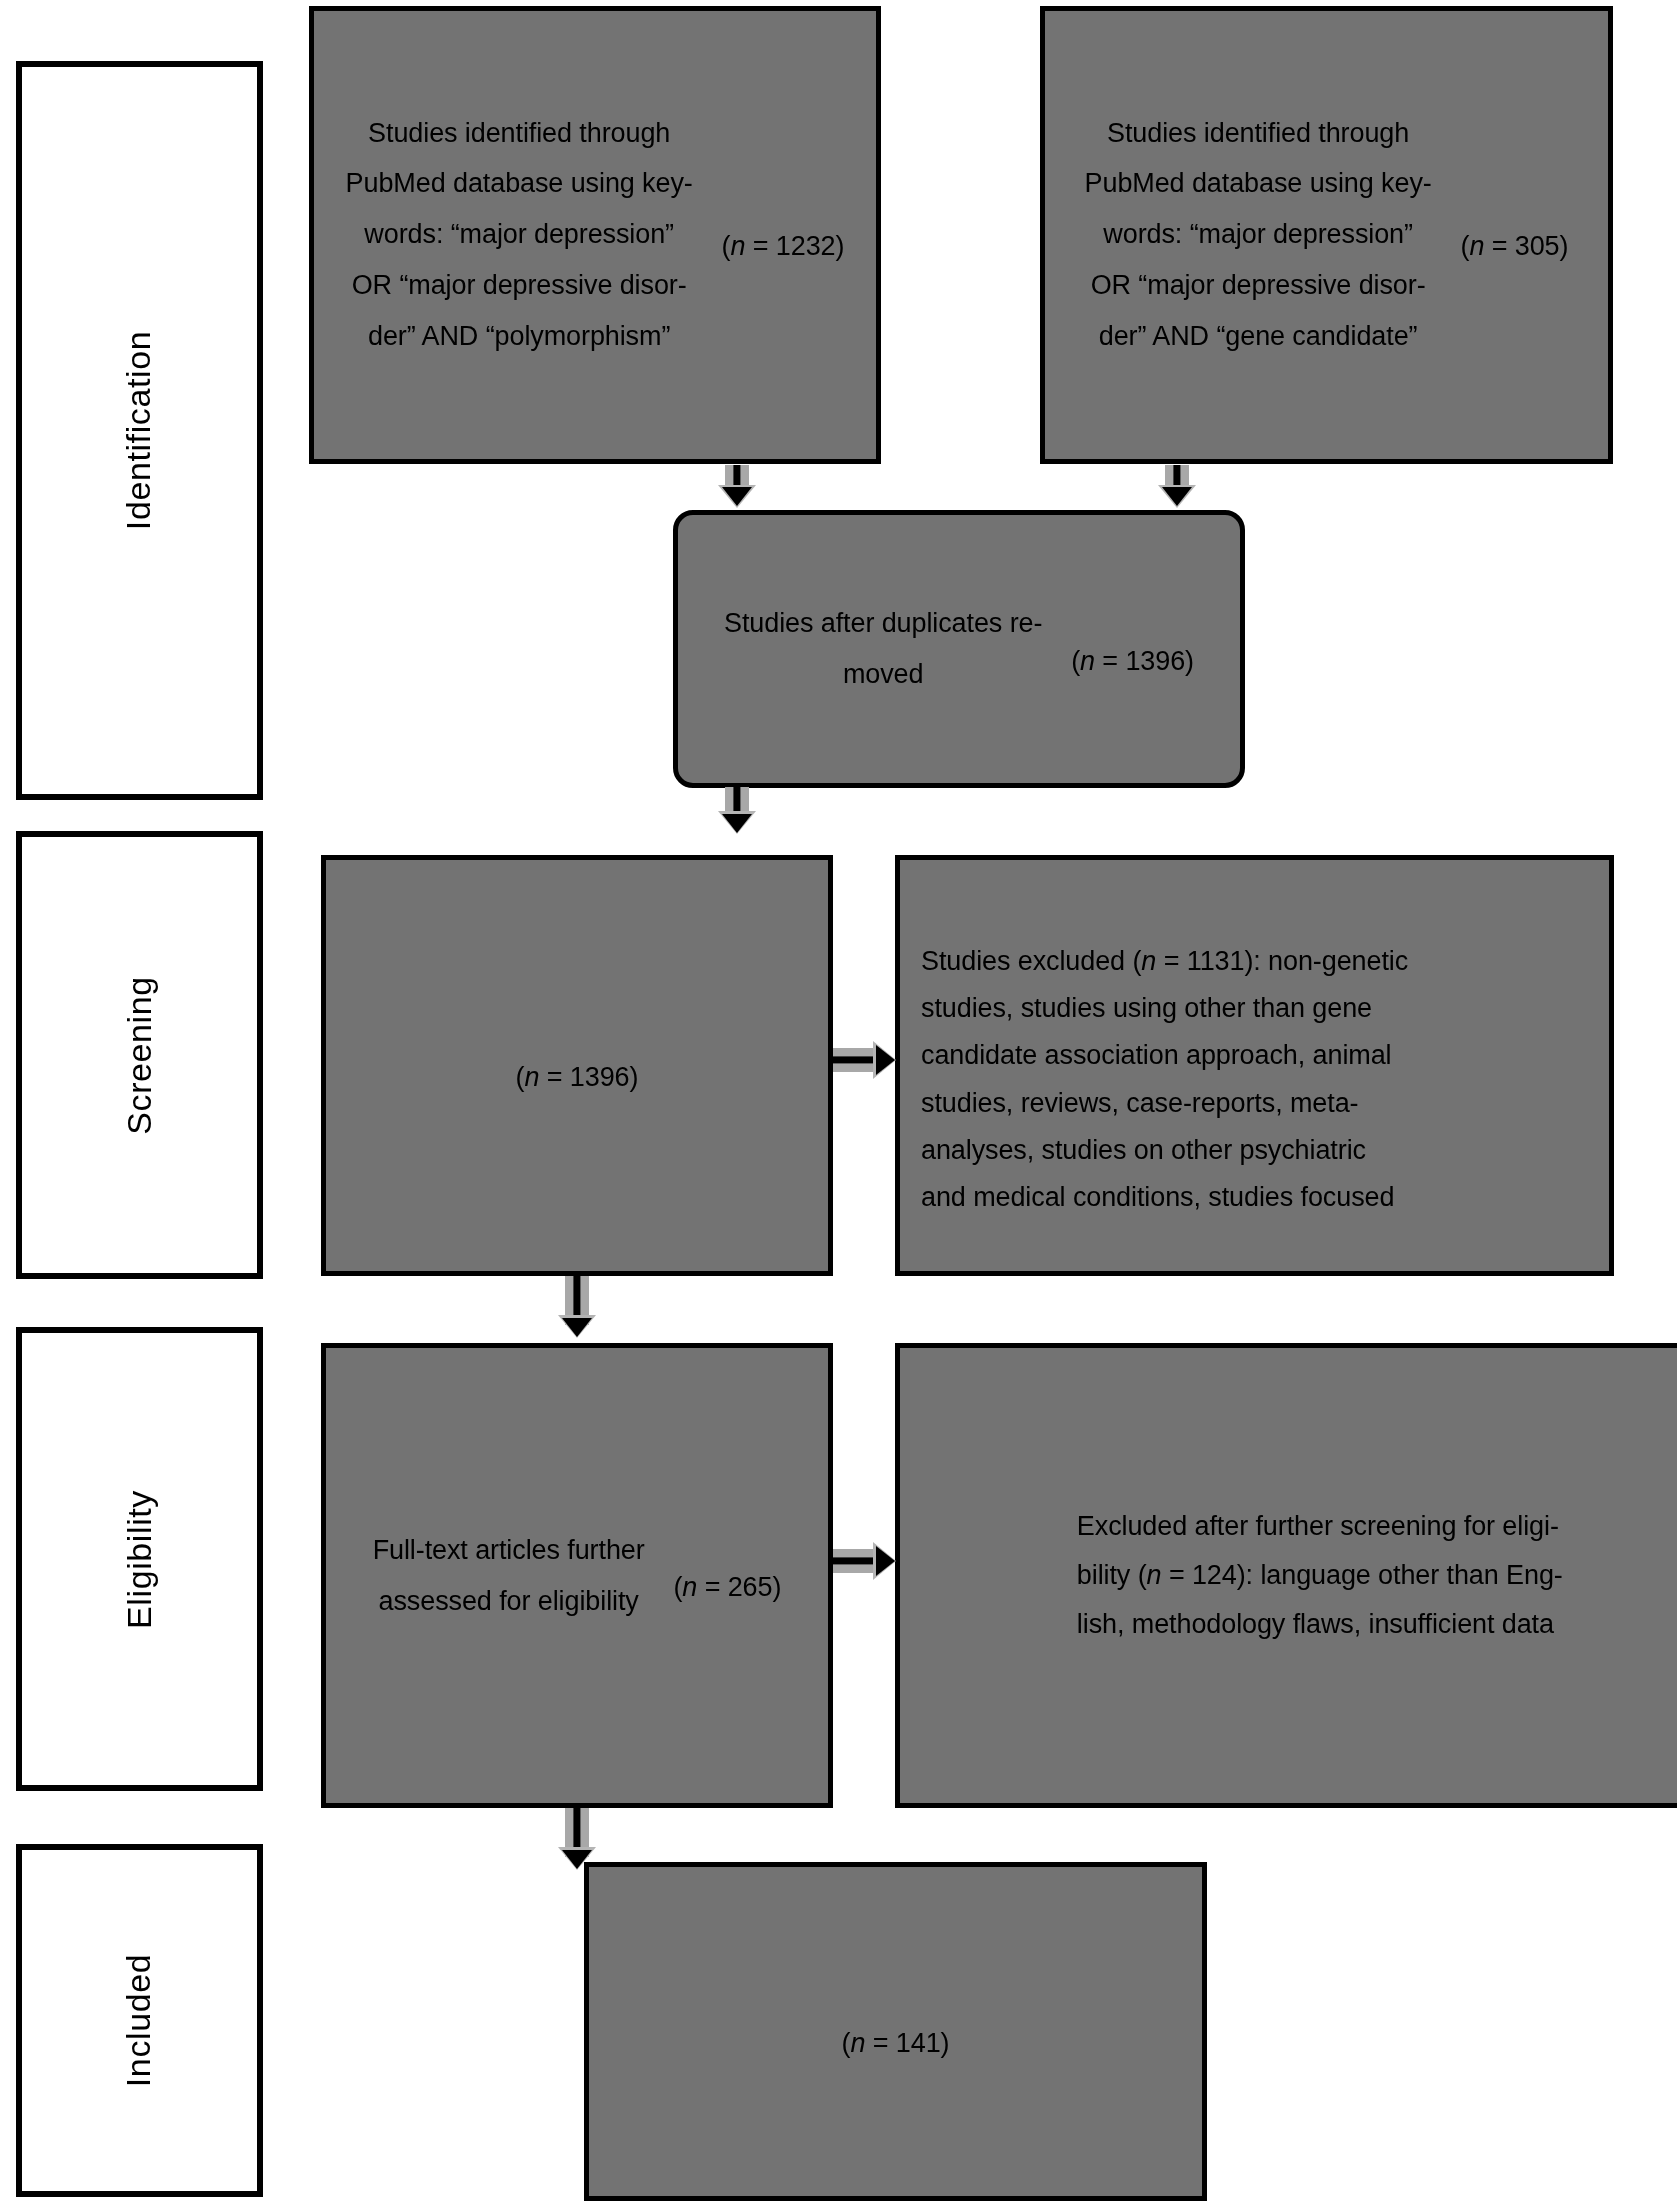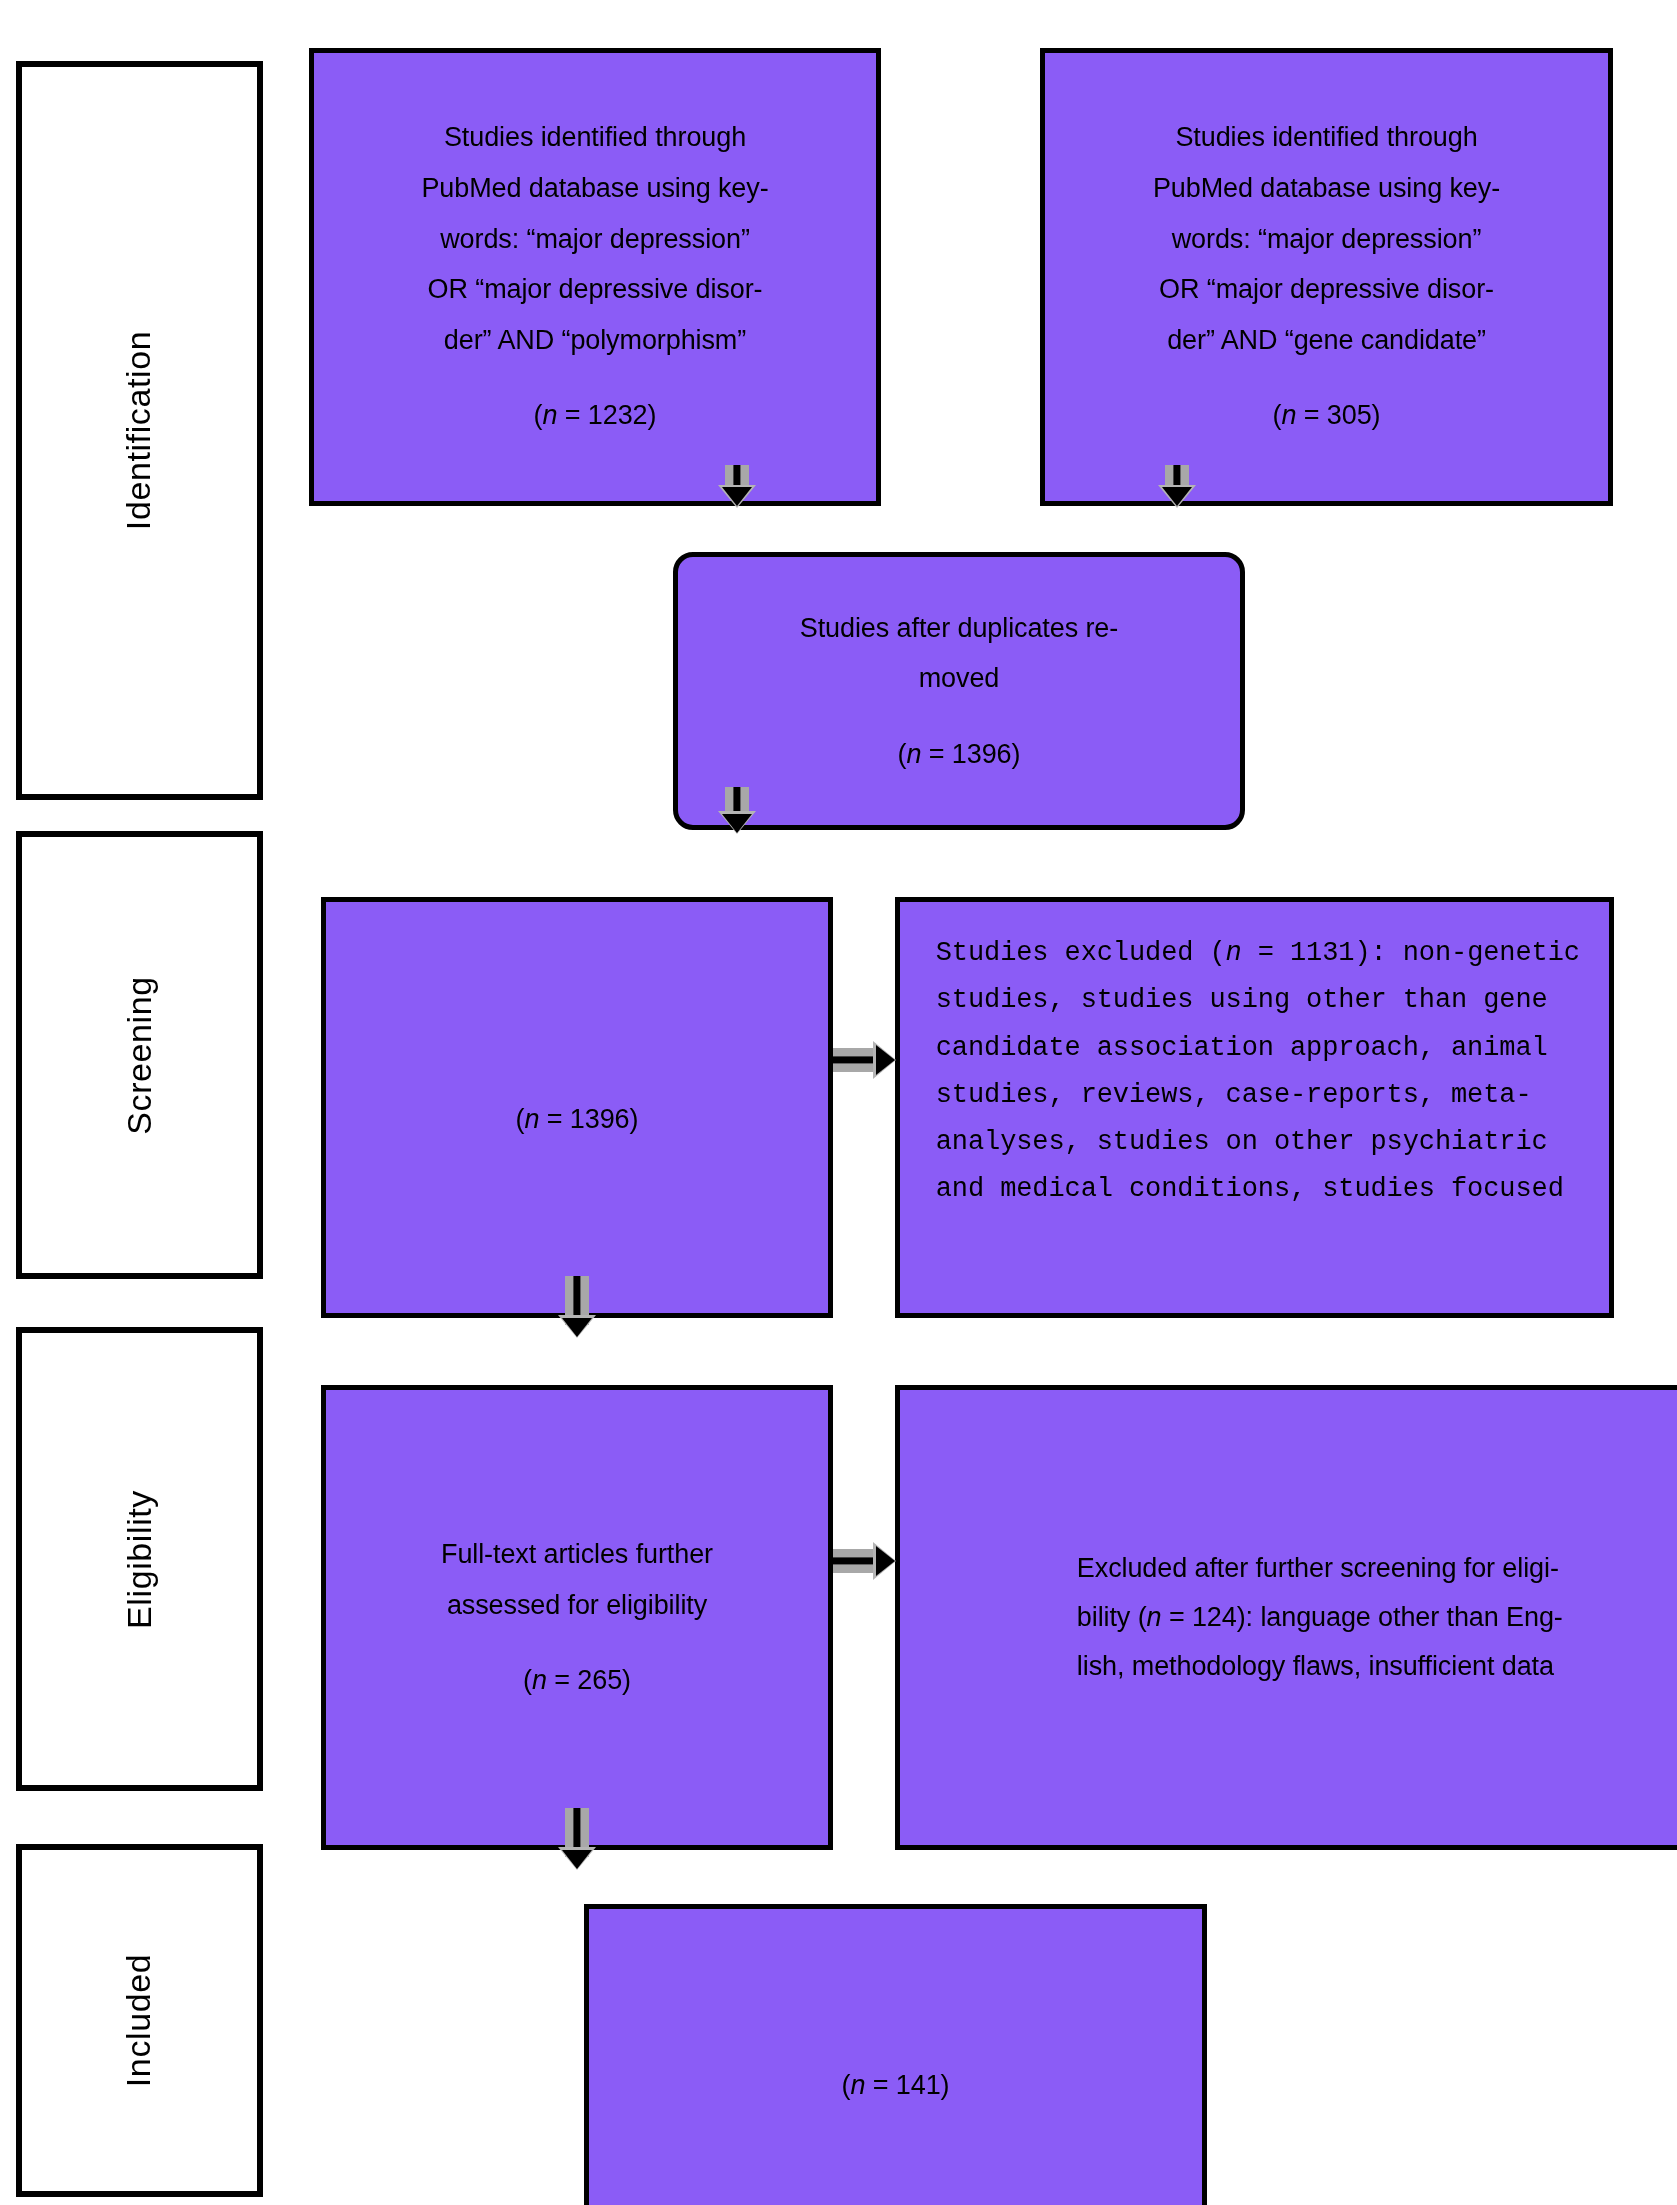--- a/index.html
+++ b/index.html
@@ -13,26 +13,25 @@
     width: 1677px;
     height: 2205px;
     background: #ffffff;
     font-family: "Liberation Sans", sans-serif;
     overflow: hidden;
   }
   .box {
     position: absolute;
     box-sizing: border-box;
     border: 5px solid #000000;
-    background: #8b5cf6;
+    background: #737373;
     display: flex;
-    flex-direction: column;
+    flex-direction: row;
     align-items: center;
     justify-content: center;
-    margin-top: 42px;
   }
   .box-text {
     text-align: center;
     color: #000000;
     font-size: 27px;
     line-height: 1.88;
     letter-spacing: -0.1px;
     padding: 0 14.4px;
     white-space: pre-line;
   }
@@ -203,21 +202,21 @@
     <div class="shaft-outer" style="height:31px;"></div>
     <div class="shaft-inner" style="height:33px;"></div>
     <div class="head-halo" style="top:24.4px;"></div>
     <div class="head" style="top:27px;"></div>
   </div>
 
   <div class="box" style="left:321px; top:855px; width:512px; height:421px;">
     <div class="box-text n-line">(<em style="font-style:italic">n</em> = 1396)</div>
   </div>
 
-  <div class="box" style="left:895px; top:855px; width:719px; height:421px; justify-content:flex-start;font-family:Liberation Mono, monospace;">
+  <div class="box" style="left:895px; top:855px; width:719px; height:421px; justify-content:flex-start;">
     <div class="box-text left-align" style="padding-top:28px; padding-left:21px; line-height:1.75;">Studies excluded (<em style="font-style:italic">n</em> = 1131): non-genetic
 studies, studies using other than gene
 candidate association approach, animal
 studies, reviews, case-reports, meta-
 analyses, studies on other psychiatric
 and medical conditions, studies focused</div>
   </div>
 
   <div class="arrow-h" style="left:833px; top:1048px; width:66px; height:24.4px;">
     <div class="shaft-outer" style="width:49px;"></div>

